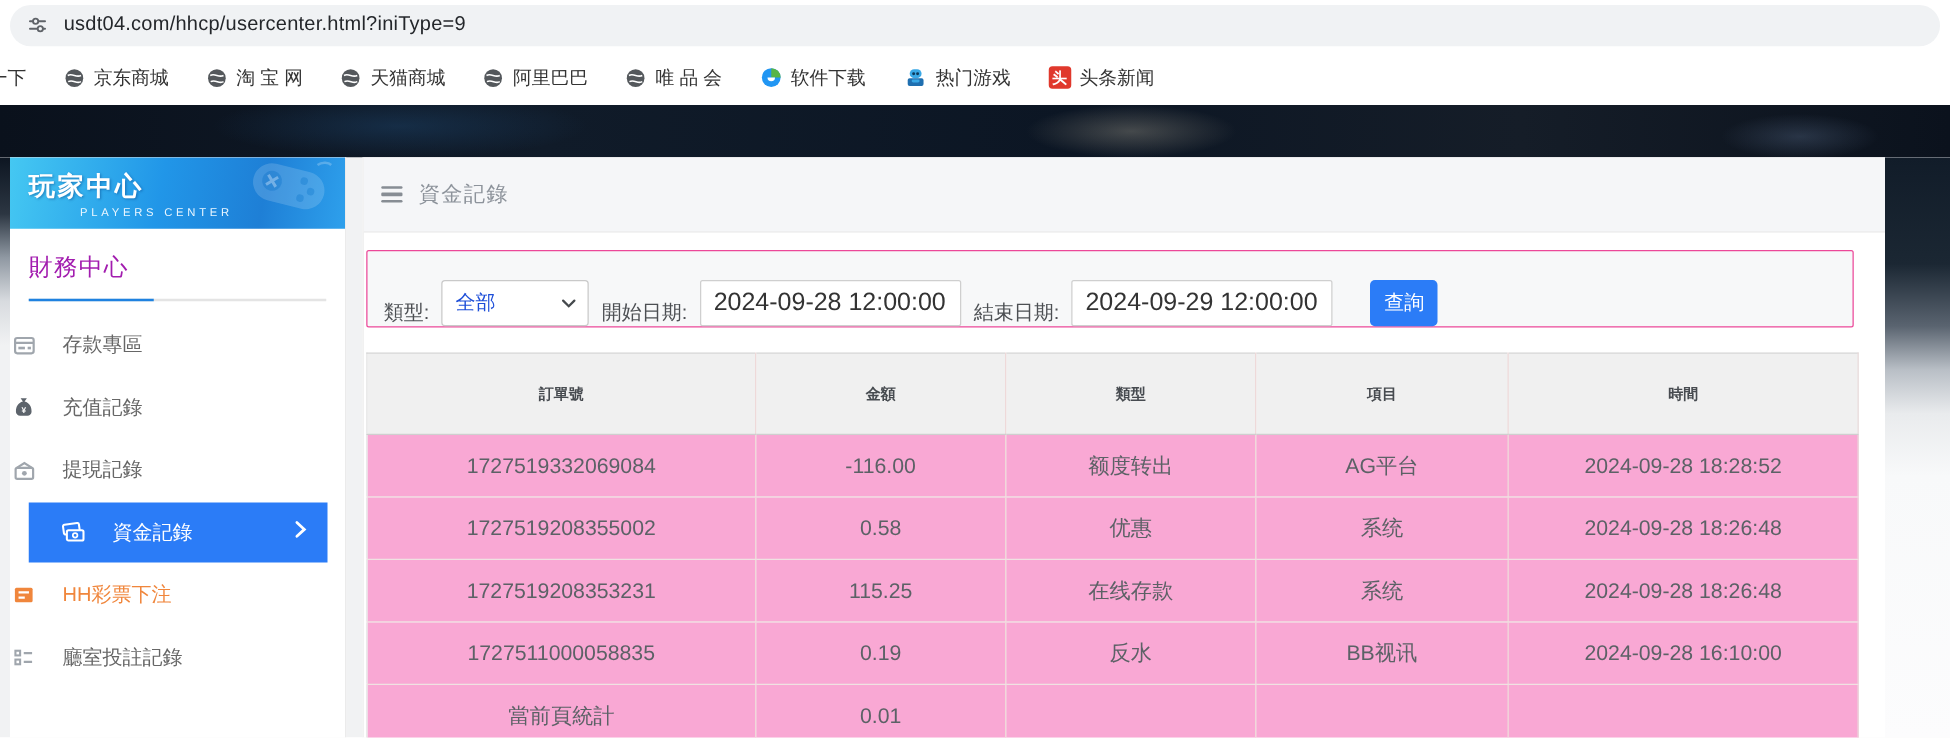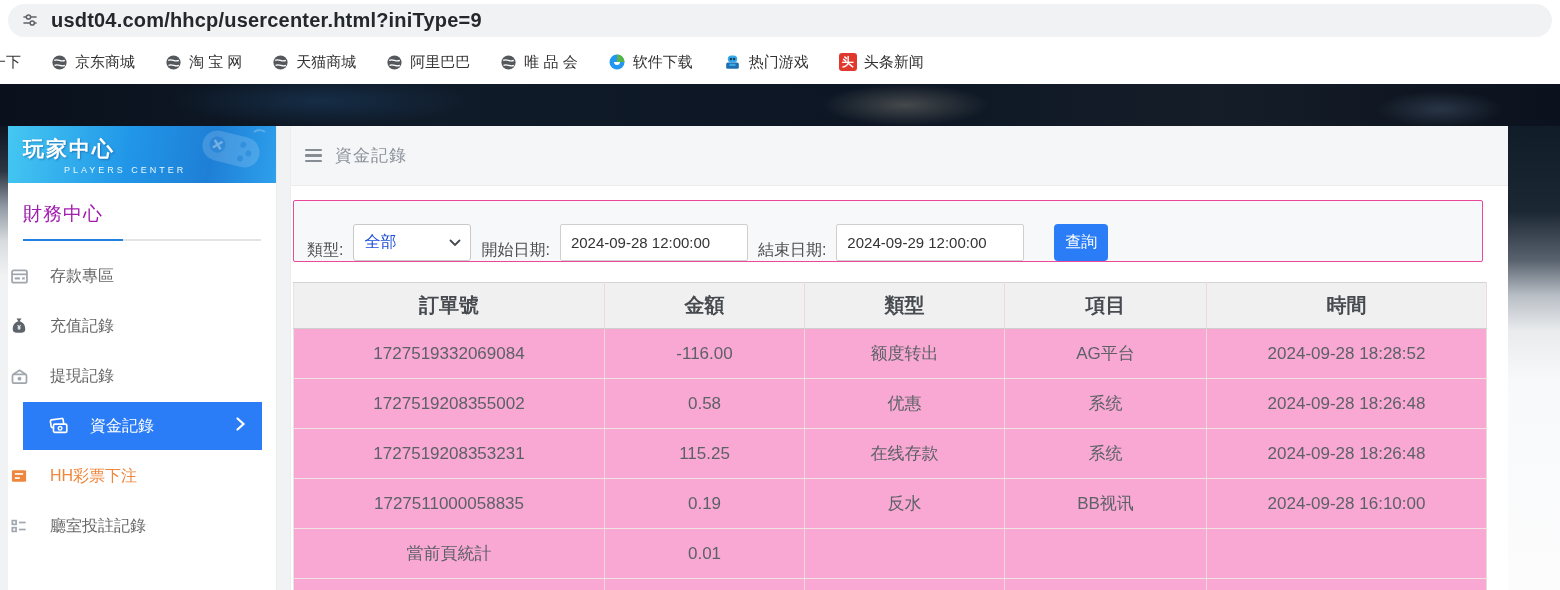--- a/index.html
+++ b/index.html
@@ -3,21 +3,21 @@
 <meta charset="utf-8">
 <style>
   * { margin:0; padding:0; box-sizing:border-box; }
   html,body { width:1560px; height:590px; overflow:hidden; background:#fff;
     font-family:"Liberation Sans","DejaVu Sans",sans-serif; }
 
   
   .topbar { height:40px; background:#fff; display:flex; align-items:center; padding:0 8px; }
   .url-pill { flex:1; height:33px; border-radius:17px; background:#f0f2f4;
     display:flex; align-items:center; padding-left:13px; gap:12px; }
-  .url-text { font-size:20px; color:#24272b; letter-spacing:.2px;font-weight:bold; }
+  .url-text { font-size:16px; color:#24272b; letter-spacing:.2px; }
 
   .bookmarks { height:44px; background:#fff; display:flex; align-items:center; gap:30px;
     font-size:15px; color:#333; overflow:hidden; }
   .bm { display:flex; align-items:center; gap:7px; white-space:nowrap; cursor:pointer; }
   .bm-first { margin-left:-9px; }
   .bm svg, .bm .sq { flex:0 0 auto; }
   .tt-badge { width:18px; height:18px; background:#e0382c; border-radius:3px; color:#fff;
     font-size:12px; font-weight:bold; display:flex; align-items:center; justify-content:center; }
 
   .band { height:42px;
@@ -64,29 +64,29 @@
   .hamburger { display:flex; flex-direction:column; gap:3px; cursor:pointer; }
   .hamburger span { display:block; width:17px; height:2.5px; background:#878d94; border-radius:1px; }
   .main-title { font-size:17px; color:#8d939b; letter-spacing:1px; }
 
   .filter-bar { margin:14px 25px 20px 2px; height:62px; background:#f7f8f9;
     border:1px solid #ec4899; border-radius:2px;
     display:flex; align-items:flex-end; padding:0 13px; gap:10px; font-size:16px; color:#4c4f53; }
   .sel { width:118px; height:37px; background:#fff; border:1px solid #c9c9c9; border-radius:3px;
     display:flex; align-items:center; justify-content:space-between; padding:0 9px 0 10px;
     font-size:16px; color:#1d4ed8; cursor:pointer; }
-  .dateinput { width:188px; height:37px; background:#fff; border:1px solid #cfcfcf; border-radius:2px;
-    font-size:15px; color:#333; text-align:left; padding:0 0 0 10px; display:flex; align-items:center; }
+  .dateinput { width:209px; height:37px; background:#fff; border:1px solid #cfcfcf; border-radius:2px;
+    font-size:20px; color:#333; text-align:left; padding:0 0 0 10px; display:flex; align-items:center; }
   .btn-query { margin-left:20px; width:54px; height:37px; background:#2b7cf7; color:#fff;
     border:none; border-radius:4px; font-size:16px; cursor:pointer;
     font-family:"Liberation Sans","DejaVu Sans",sans-serif; }
 
   table.funds { margin-left:2px; width:1193px; border-collapse:collapse; table-layout:fixed;
     border-top:1px solid #d4d4d4; border-left:1px solid #e4e4e4; border-right:1px solid #e9dcdc; }
-  table.funds th { height:46px; background:#f0f0f0; font-size:20px; font-weight:bold; color:#474b50;
+  table.funds th { height:65px; background:#f0f0f0; font-size:12px; font-weight:bold; color:#474b50;
     border-bottom:1px solid #cfcfcf; border-right:1px solid #eed9d9; text-align:center; }
   table.funds th:last-child { border-right:none; }
   table.funds td { height:50px; font-size:17px; color:#5c6166; text-align:center;
     border-bottom:1px solid #f0e2e2; border-right:1px solid #f0d9d9; background:#f9a8d4; }
   table.funds td:last-child { border-right:none; }
   table.funds tr.partial td { height:11px; border-bottom:none; }
 </style>
 </head>
 <body>
 

